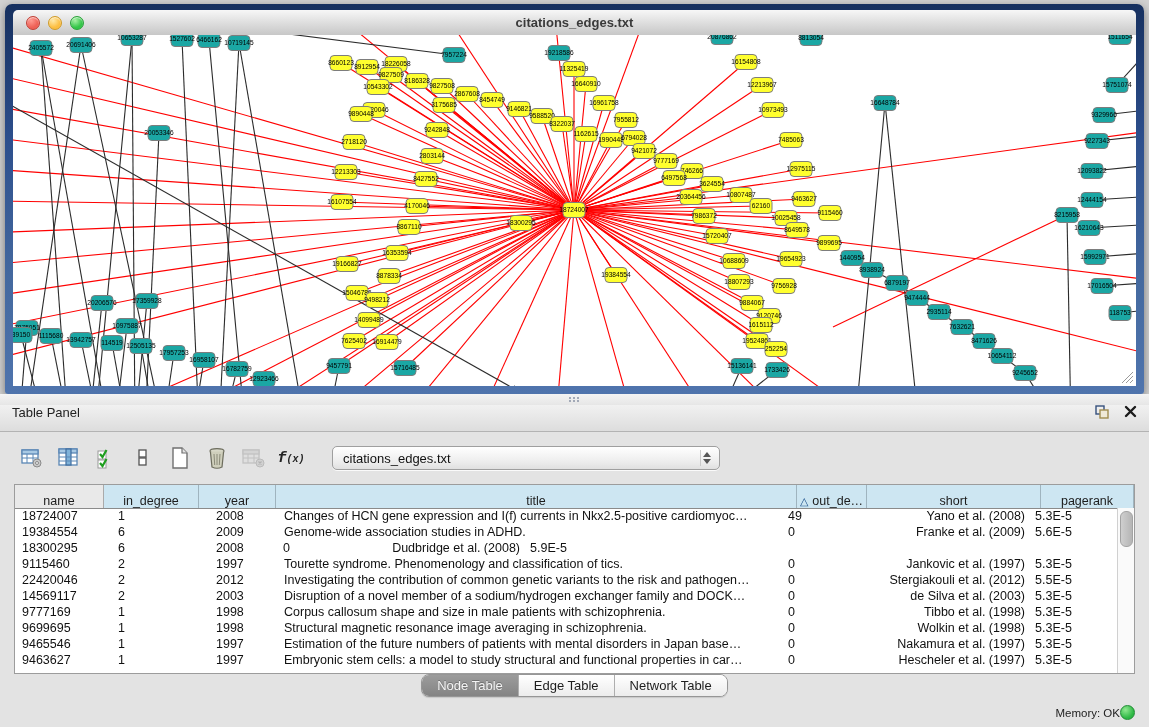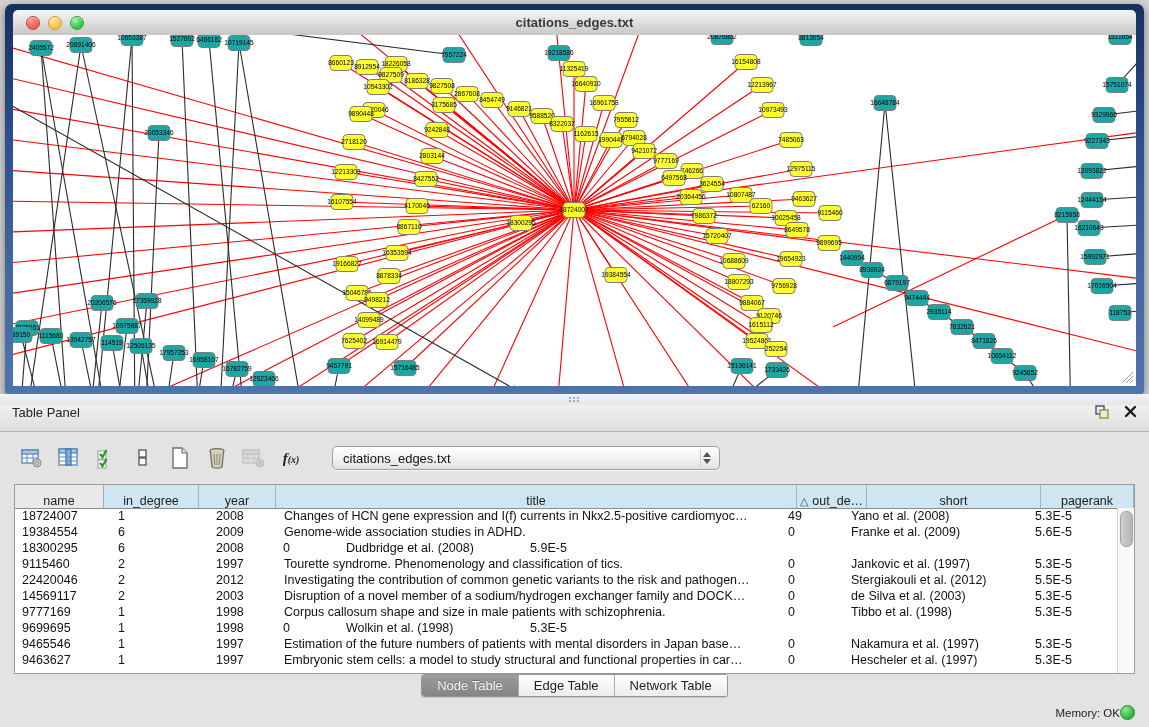--- a/index.html
+++ b/index.html
@@ -28,48 +28,48 @@
   
   .table-panel{position:absolute;left:0;top:405px;width:1149px;height:322px;background:#e3e3e3}
   .panel-header{height:26px;background:linear-gradient(#f1f1f1,#ddd);border-bottom:1px solid #b3b3b3;display:flex;align-items:flex-start;padding:0 12px}
   .panel-title{font-size:13px;color:#222}
   .panel-header .spacer{flex:1}
   .ph-icon{margin-left:14px;cursor:default}
 
   .toolbar{display:flex;align-items:center;gap:13px;margin:13px 0 0 20px;height:26px}
   .tb-btn{width:24px;height:24px;display:flex;align-items:center;justify-content:center}
   .tb-btn.disabled{opacity:.45}
-  .fx{font-family:Liberation Serif, serif;font-style:italic;font-weight:bold;font-size:15px;color:#222}
+  .fx{font-family:Liberation Mono, monospace;font-style:italic;font-weight:bold;font-size:15px;color:#222}
   .fx small{font-size:10px}
   .combo{margin-left:16px;width:374px;height:22px;border:1px solid #9f9f9f;border-radius:5px;
     background:linear-gradient(#fff,#ececec 70%,#e0e0e0);display:flex;align-items:center;padding:0 6px;font-size:13px;color:#111;
     box-shadow:0 1px 0 rgba(255,255,255,.8)}
   .combo .val{flex:1;padding-left:4px}
   .combo-arrows{display:flex;flex-direction:column;gap:2px;padding:0 2px;border-left:1px solid #c9c9c9;height:16px;justify-content:center}
   .combo-arrows i{width:0;height:0;border-left:4px solid transparent;border-right:4px solid transparent}
   .combo-arrows .up{border-bottom:5px solid #555}
   .combo-arrows .dn{border-top:5px solid #555}
 
   .table-box{position:absolute;left:14px;top:79px;width:1119px;height:188px;background:#fff;border:1px solid #9c9c9c}
   .thead{display:flex;height:23px;border-bottom:1px solid #8b8b8b;font-size:12.5px;color:#1c1c1c;background:#cde6f2}
   .hcell{display:flex;align-items:flex-end;justify-content:center;border-right:1px solid #9fb4bf;box-sizing:border-box;white-space:nowrap;overflow:hidden}
   .hcell.gray{background:#e9e9e9;border-right:1px solid #aaa}
   .sort-tri{color:#1a4f8a;margin-right:4px;font-size:11px}
   .tbody{position:absolute;left:0;top:23px;right:16px;bottom:0;overflow:hidden}
   .trow{display:flex;height:16px;align-items:center;font-size:12.5px;color:#111;white-space:nowrap}
   .cell{overflow:hidden;text-overflow:ellipsis;box-sizing:border-box}
   .c0{width:89px;padding-left:7px}.c1{width:95px;padding-left:14px}.c2{width:77px;padding-left:17px}
-  .c3{flex:1;padding-left:8px}.c4{width:70px;padding-left:7px}.c5{width:174px;text-align:left}.c6{width:93px;padding-left:10px}
+  .c3{flex:1;padding-left:8px}.c4{width:70px;padding-left:7px}.c5{width:174px;text-align:right}.c6{width:93px;padding-left:10px}
   .thead .c0,.thead .c1,.thead .c2,.thead .c3,.thead .c4,.thead .c5,.thead .c6{padding:0;text-align:center}
   .vscroll{position:absolute;right:0;top:23px;bottom:0;width:16px;background:#fafafa;border-left:1px solid #d0d0d0}
   .vthumb{position:absolute;left:2px;top:3px;width:11px;height:34px;border-radius:6px;
     background:linear-gradient(90deg,#cfcfcf,#b5b5b5);border:1px solid #a3a3a3}
 
   .tabs-row{position:absolute;left:0;top:269px;width:100%;display:flex;justify-content:center}
-  .seg{display:flex;height:21px;border:1px solid #969696;border-radius:3px;overflow:hidden;background:#fdfdfd;box-shadow:0 1px 1px rgba(0,0,0,.12)}
+  .seg{display:flex;height:21px;border:1px solid #969696;border-radius:8px;overflow:hidden;background:#fdfdfd;box-shadow:0 1px 1px rgba(0,0,0,.12)}
   .seg .tab{display:flex;align-items:center;padding:0 15px;font-size:13px;color:#1d1d1d;border-right:1px solid #aeaeae;background:linear-gradient(#fff,#ececec)}
   .seg .tab:last-child{border-right:none}
   .seg .tab.selected{background:linear-gradient(#9c9c9c,#848484);color:#f4f4f4;text-shadow:0 -1px 0 rgba(0,0,0,.25)}
 
   .statusbar{position:absolute;right:14px;bottom:7px;display:flex;align-items:center;gap:0;font-size:11.5px;color:#222}
   .mem-dot{width:13px;height:13px;border-radius:50%;background:radial-gradient(circle at 35% 30%,#90e890,#2eb845 65%);border:1px solid #1f8c33}
 
   .icon-svg{display:block}
 </style>
 </head>
@@ -907,20 +907,21 @@
           <div class="cell c2">1998</div>
           <div class="cell c3">Corpus callosum shape and size in male patients with schizophrenia.</div>
           <div class="cell c4">0</div>
           <div class="cell c5">Tibbo et al. (1998)</div>
           <div class="cell c6">5.3E-5</div>
         </div>
         <div class="trow">
           <div class="cell c0">9699695</div>
           <div class="cell c1">1</div>
           <div class="cell c2">1998</div>
+          <div class="cell c3">Structural magnetic resonance image averaging in schizophrenia.</div>
           <div class="cell c4">0</div>
           <div class="cell c5">Wolkin et al. (1998)</div>
           <div class="cell c6">5.3E-5</div>
         </div>
         <div class="trow">
           <div class="cell c0">9465546</div>
           <div class="cell c1">1</div>
           <div class="cell c2">1997</div>
           <div class="cell c3">Estimation of the future numbers of patients with mental disorders in Japan base…</div>
           <div class="cell c4">0</div>

